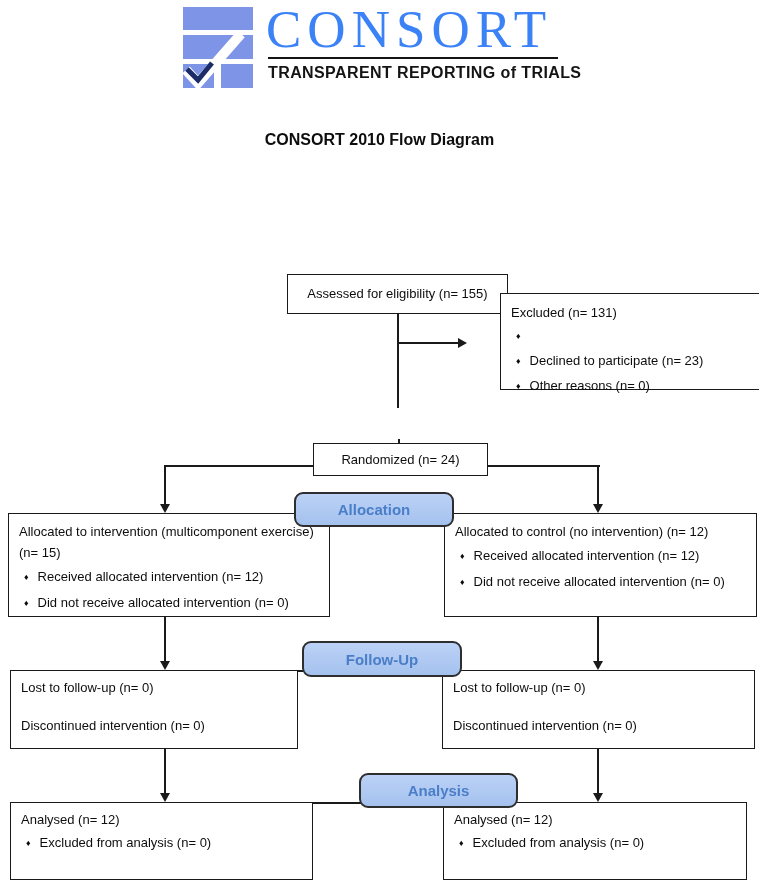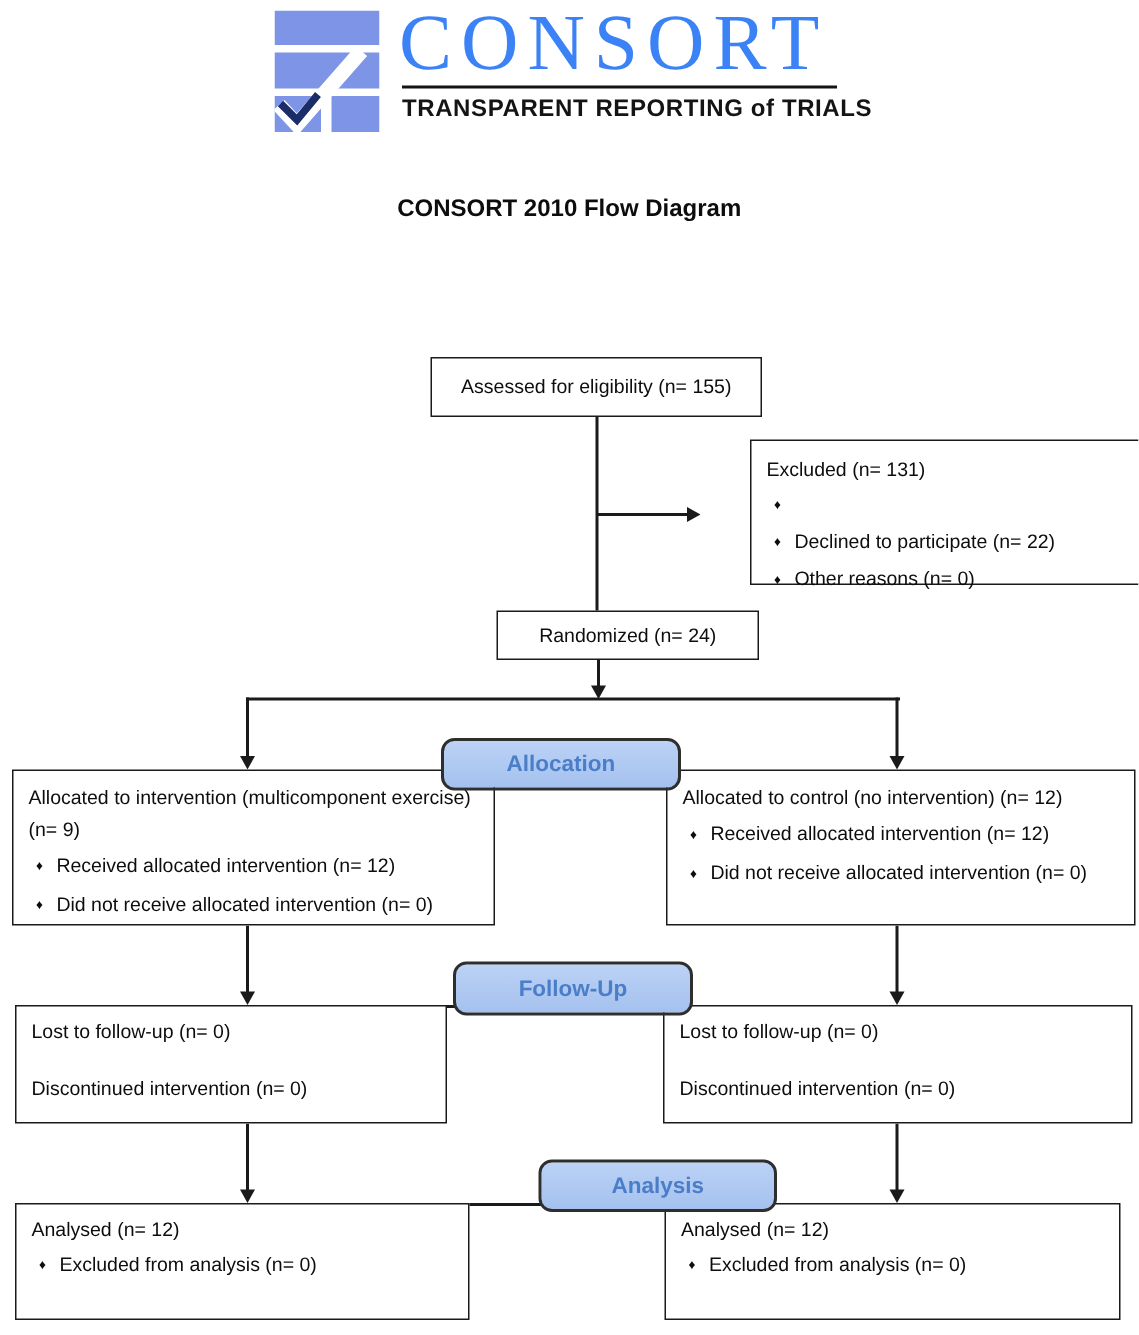--- a/index.html
+++ b/index.html
@@ -25,25 +25,25 @@
          display:flex;align-items:center;justify-content:center;
          font-size:15px;font-weight:bold;color:#4a7ec8;}
   .stage.enrollment{left:22px;top:230px;width:166px;height:32px;}
   .stage.allocation{left:294px;top:492px;width:156px;height:31px;}
   .stage.followup{left:302px;top:641px;width:156px;height:32px;}
   .stage.analysis{left:315px;top:773px;width:155px;height:31px;margin-left:44px;}
 
   
   .fbox{position:absolute;z-index:2;background:#fff;border:1.5px solid #1a1a1a;
         font-size:13px;line-height:20px;color:#0d0d0d;box-sizing:border-box;}
-  .fbox.center{display:flex;align-items:center;justify-content:center;text-align:center;}
+  .fbox.center{display:flex;align-items:center;justify-content:center;text-align:center;margin-top:36px;}
   .fbox.padded{padding:7px 10px 0 10px;}
   .box-assessed{left:287px;top:238px;width:221px;height:40px;}
   .box-excluded{left:467px;top:293px;width:278px;height:97px;line-height:24px;padding-top:5px;margin-left:33px;}
-  .box-randomized{left:331px;top:407px;width:175px;height:33px;}
+  .box-randomized{left:313px;top:407px;width:175px;height:33px;}
   .box-alloc-left{left:8px;top:513px;width:322px;height:104px;line-height:21px;}
   .box-alloc-right{left:444px;top:513px;width:313px;height:104px;line-height:21px;}
   .box-fu-left{left:10px;top:670px;width:288px;height:79px;}
   .box-fu-right{left:442px;top:670px;width:313px;height:79px;}
   .box-an-left{left:10px;top:802px;width:303px;height:78px;}
   .box-an-right{left:443px;top:802px;width:304px;height:78px;}
   .fu-line2{margin-top:18px;}
   .brow{display:flex;align-items:baseline;padding-left:5px;margin-top:3px;}
   .box-excluded .brow{margin-top:0;}
   .diamond{font-size:9px;margin-right:9px;position:relative;top:-1px;flex:0 0 auto;}
@@ -113,34 +113,34 @@
     <span>Assessed for eligibility (n= 155)</span>
   </div>
 
   <div class="fbox padded box-excluded">
     <div>Excluded (n= 131)</div>
     <div class="brow">
       <span class="diamond">♦</span>
     </div>
     <div class="brow">
       <span class="diamond">♦</span>
-      <span>Declined to participate (n= 22)</span>
+      <span>Declined to participate (n= 23)</span>
     </div>
     <div class="brow">
       <span class="diamond">♦</span>
       <span>Other reasons (n= 0)</span>
     </div>
   </div>
 
   <div class="fbox center box-randomized">
     <span>Randomized (n= 24)</span>
   </div>
 
   <div class="fbox padded box-alloc-left">
-    <div>Allocated to intervention (multicomponent exercise) (n= 9)</div>
+    <div>Allocated to intervention (multicomponent exercise) (n= 15)</div>
     <div class="brow">
       <span class="diamond">♦</span>
       <span>Received allocated intervention (n= 12)</span>
     </div>
     <div class="brow">
       <span class="diamond">♦</span>
       <span>Did not receive allocated intervention (n= 0)</span>
     </div>
   </div>
 

